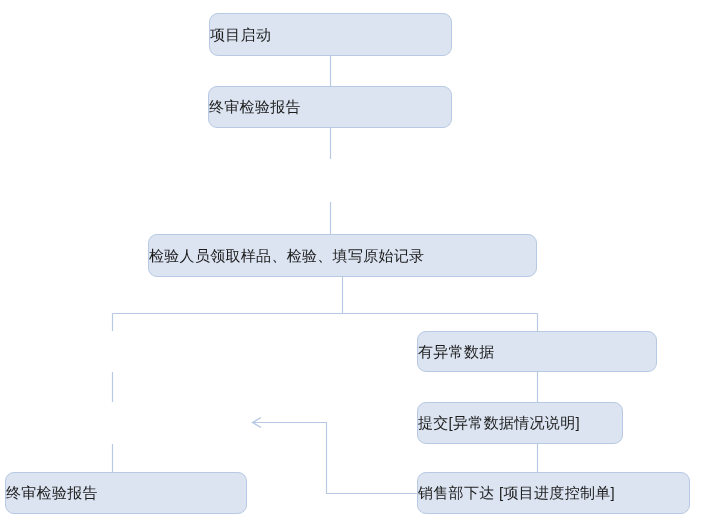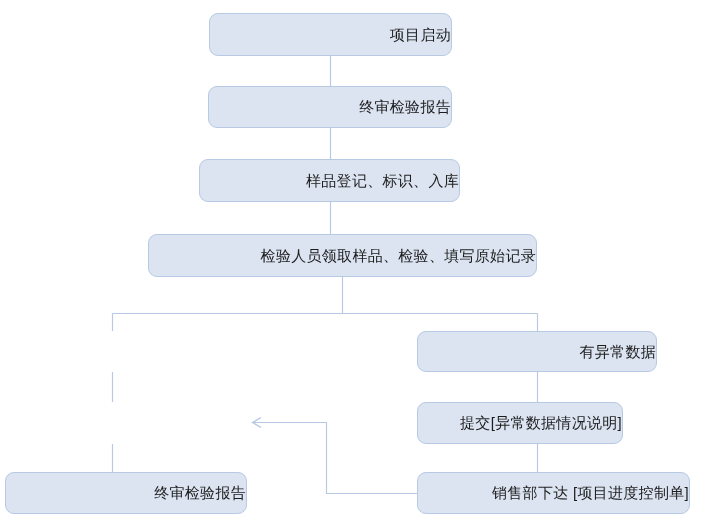--- a/index.html
+++ b/index.html
@@ -26,21 +26,21 @@
     pointer-events: none;
   }
   .node {
     position: absolute;
     box-sizing: border-box;
     background: #dce4f2;
     border: 1px solid #b7c9e3;
     border-radius: 9px;
     display: flex;
     align-items: center;
-    justify-content: flex-end;
+    justify-content: flex-start;
     color: #1c1c1c;
     font-size: 15px;
     line-height: 1.2;
     letter-spacing: 0.3px;
     white-space: nowrap;
     z-index: 2;
   }
   .node-label {
     display: block;
   }
@@ -76,23 +76,20 @@
   </svg>
 
   <div class="node" style="left:209px; top:13px; width:243px; height:43px;">
     <span class="node-label">项目启动</span>
   </div>
 
   <div class="node" style="left:208px; top:86px; width:244px; height:42px;">
     <span class="node-label">终审检验报告</span>
   </div>
 
-  <div class="node" style="left:199px; top:159px; width:261px; height:43px;">
-    <span class="node-label">样品登记、标识、入库</span>
-  </div>
 
   <div class="node" style="left:148px; top:234px; width:389px; height:43px;">
     <span class="node-label">检验人员领取样品、检验、填写原始记录</span>
   </div>
 
 
   <div class="node" style="left:417px; top:331px; width:240px; height:41px;">
     <span class="node-label">有异常数据</span>
   </div>
 

